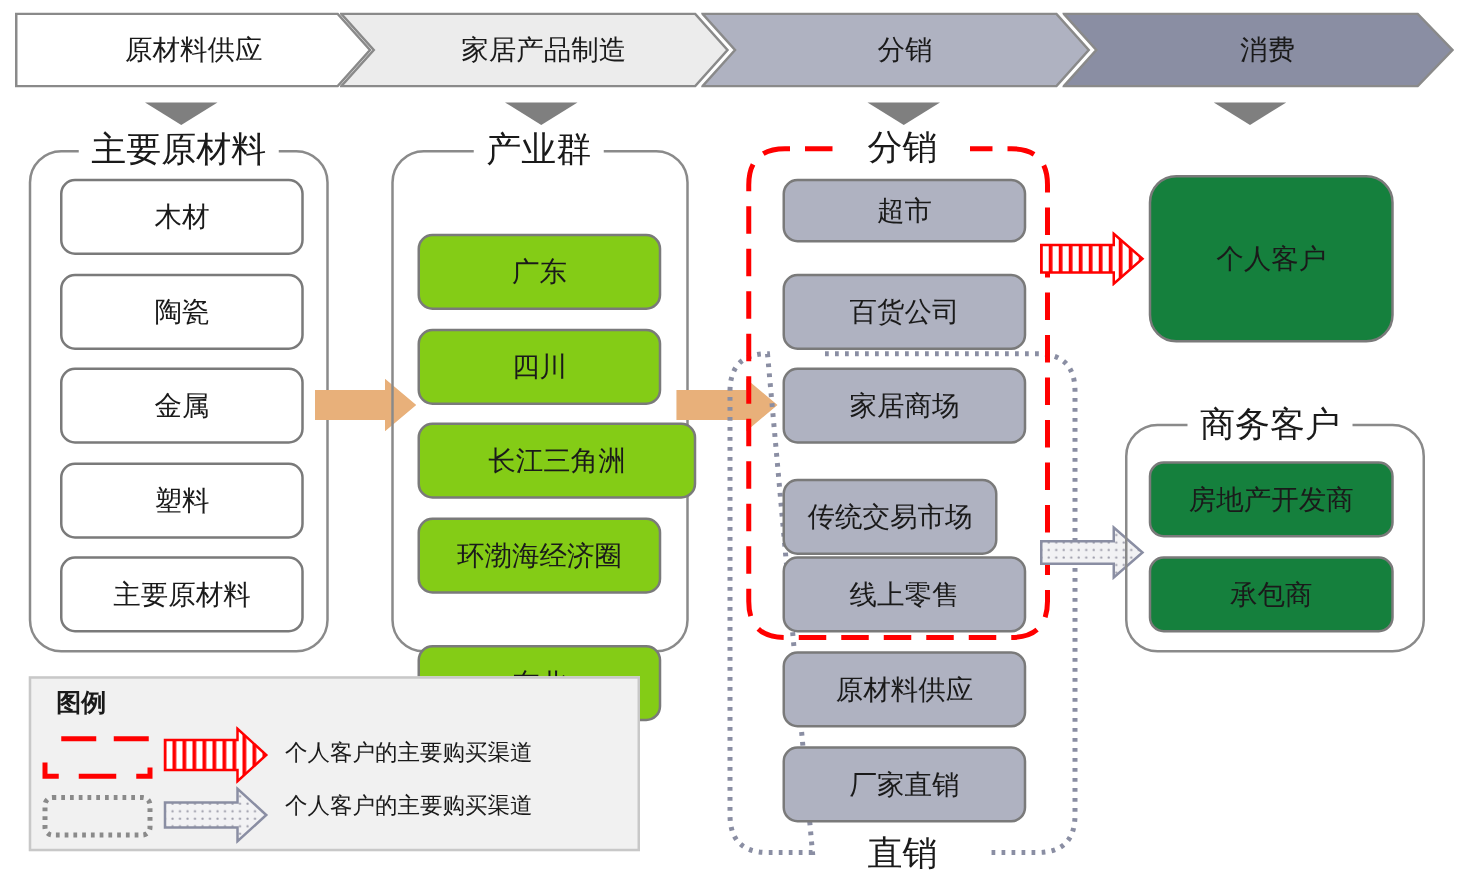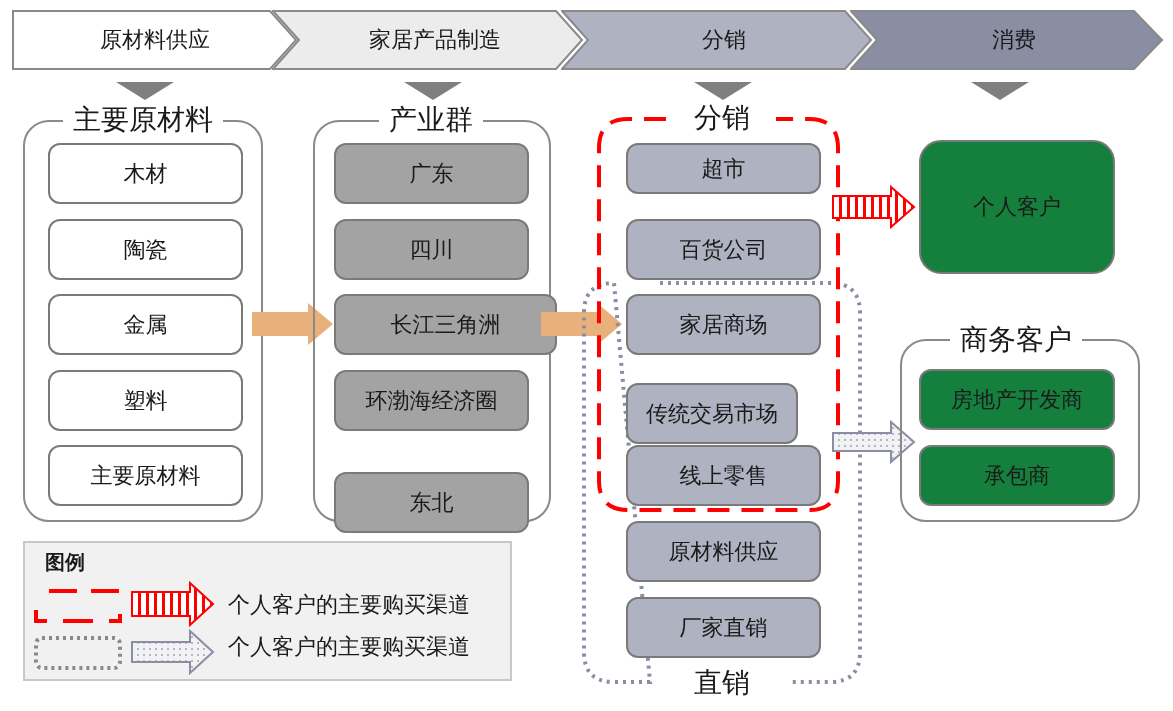--- a/index.html
+++ b/index.html
@@ -6,26 +6,26 @@
   body{width:1173px;height:711px;position:relative;overflow:hidden;font-family:"DejaVu Serif","Liberation Serif",serif;color:#1a1a1a;}
   .abs{position:absolute;}
   .chev{position:absolute;top:10px;height:60px;display:flex;align-items:center;justify-content:center;font-size:22px;}
   .chev svg{position:absolute;left:0;top:0;}
   .chev span{position:relative;z-index:1;}
   .down{position:absolute;top:82px;width:0;height:0;border-left:29px solid transparent;border-right:29px solid transparent;border-top:18px solid #7f7f7f;}
   .group{position:absolute;border:2px solid #8a8a8a;border-radius:26px;box-sizing:border-box;}
   .gtitle{position:absolute;background:#fff;padding:0 10px;font-size:28px;line-height:26px;transform:translateX(-50%);white-space:nowrap;}
   .box{position:absolute;border:2px solid #7a7a7a;border-radius:12px;box-sizing:border-box;display:flex;align-items:center;justify-content:center;font-size:22px;}
   .w{background:#fff;}
-  .lg{background:#a3a3a3;}
+  .lg{background:#84cc16;margin-top:44px;}
   .md{background:#afb2c1;}
   .dk{background:#15803d;}
   .legend{position:absolute;left:23px;top:541px;width:489px;height:140px;background:#f1f1f1;border:2px solid #c8c8c8;box-sizing:border-box;}
   .legend-title{position:absolute;left:20px;top:6px;font-family:"DejaVu Sans","Liberation Sans",sans-serif;font-weight:bold;font-size:20px;}
-  .legend-text{position:absolute;left:203px;font-size:22px;white-space:nowrap;}
+  .legend-text{position:absolute;left:203px;font-size:18px;white-space:nowrap;}
 </style>
 </head>
 <body>
 
 <div class="chev" style="left:12px;width:286px;">
   <svg width="286" height="60">
       <polygon points="1,1 258,1 284,30 258,59 1,59" fill="#ffffff" stroke="#8a8a8a" stroke-width="2"></polygon>
     </svg>
   <span>原材料供应</span>
 </div>

